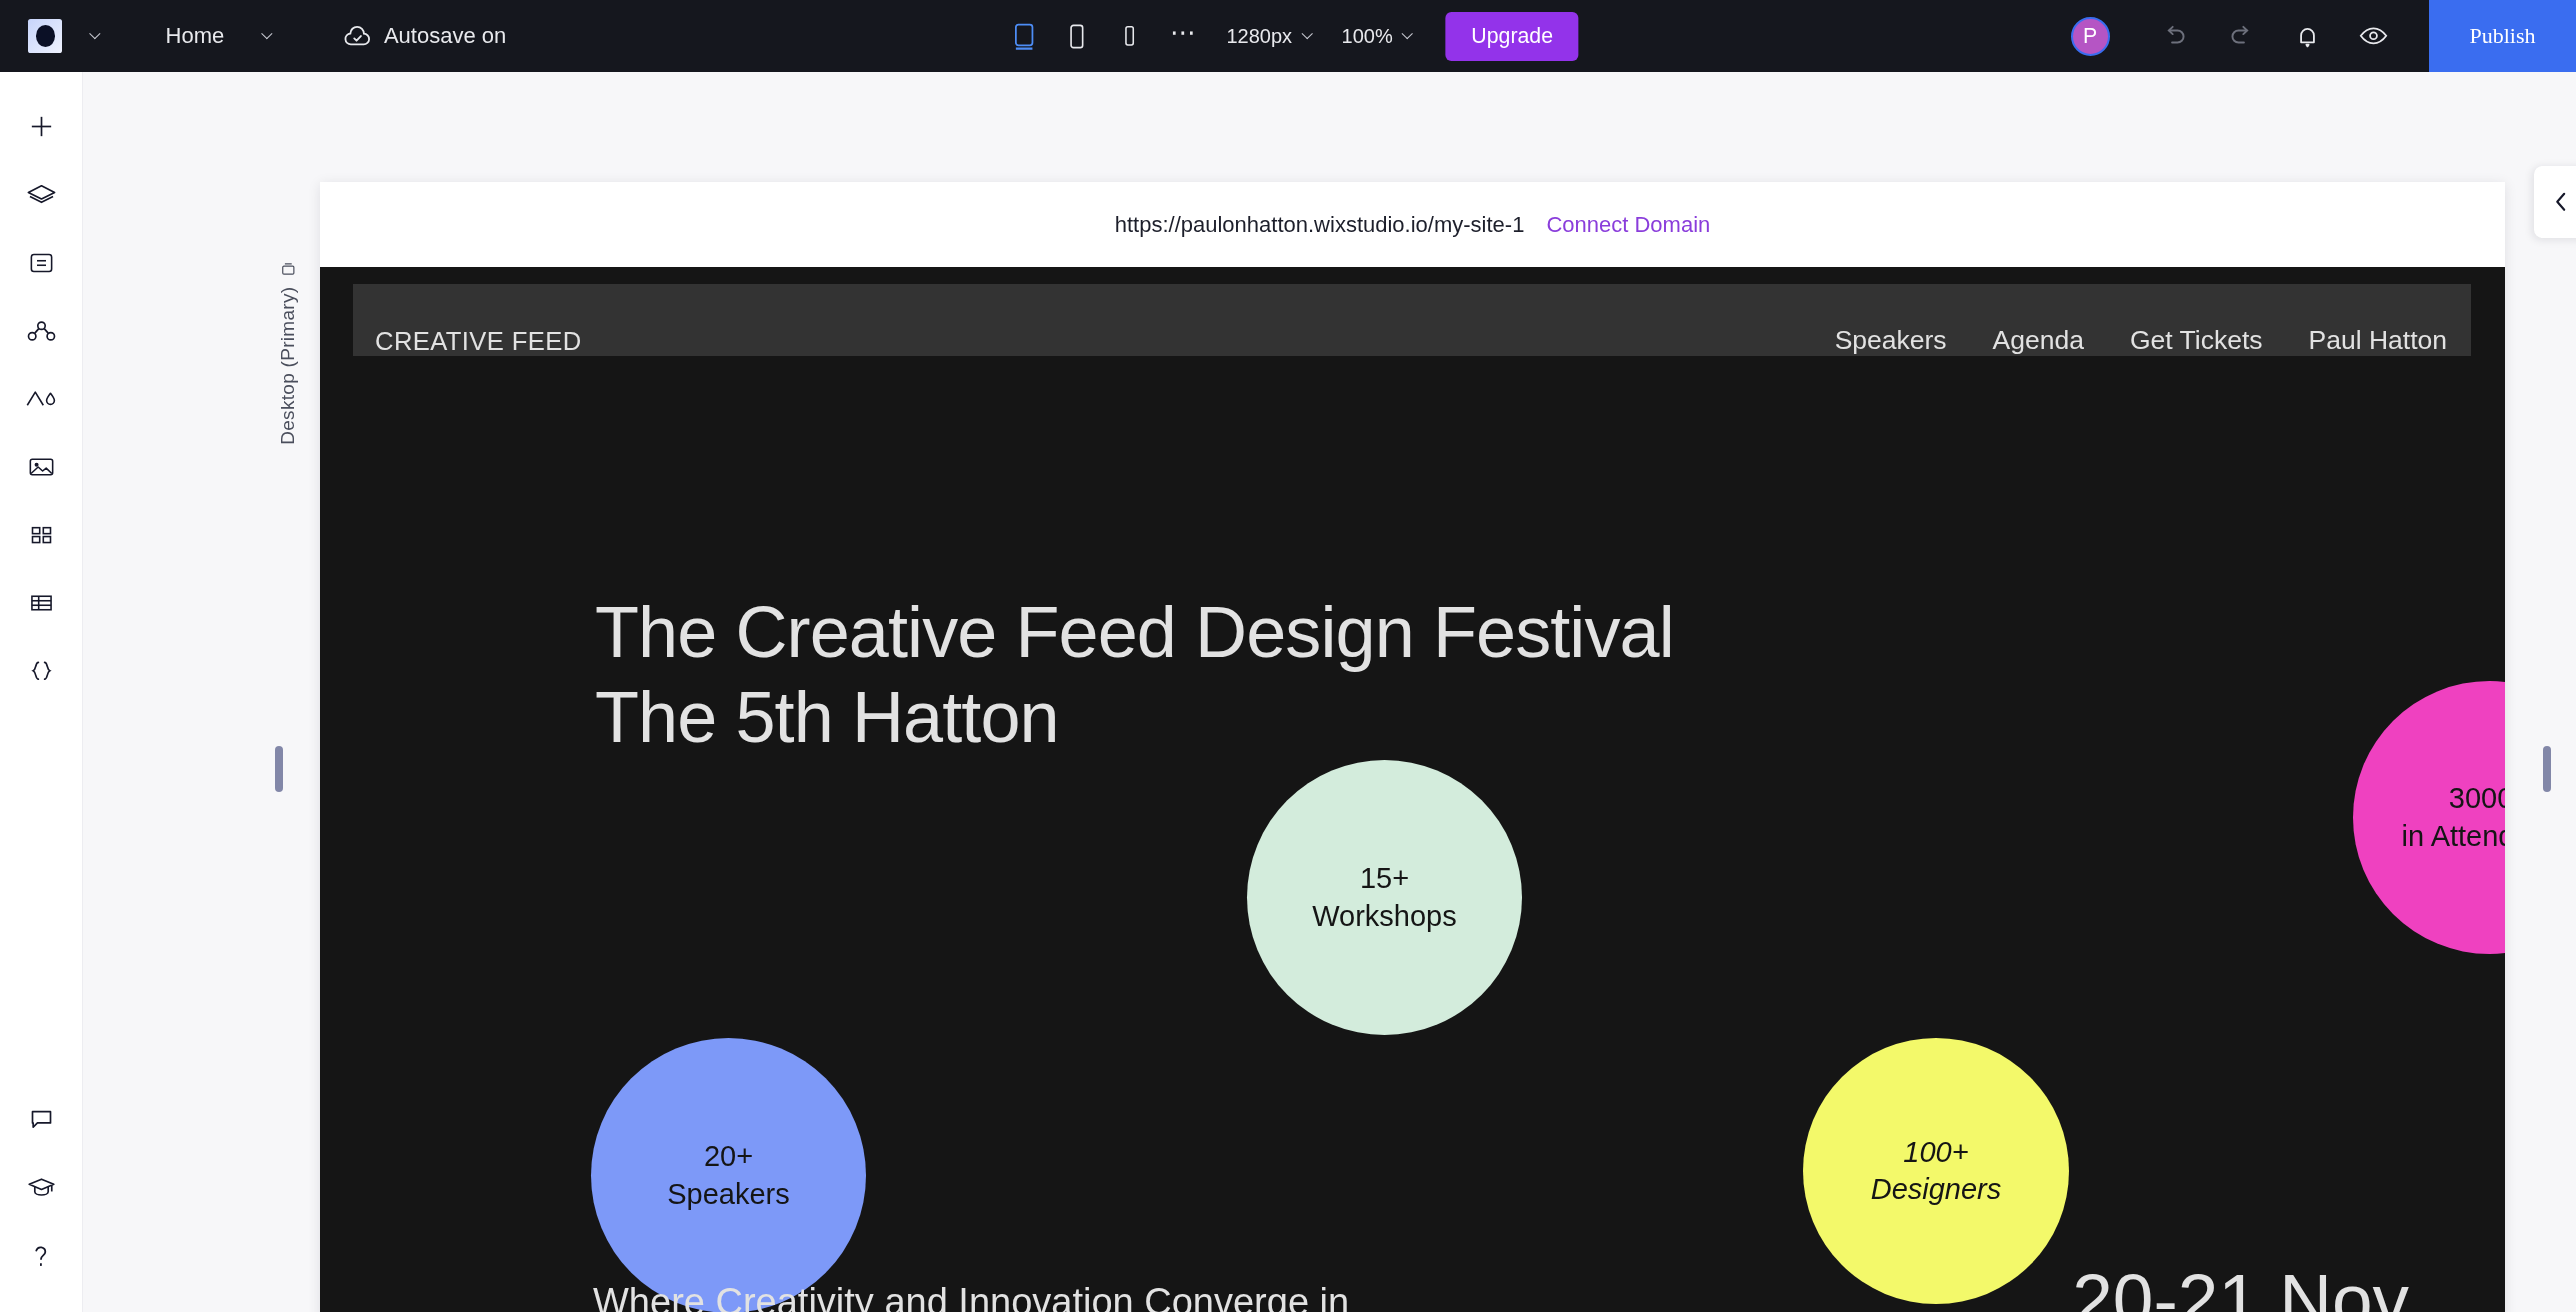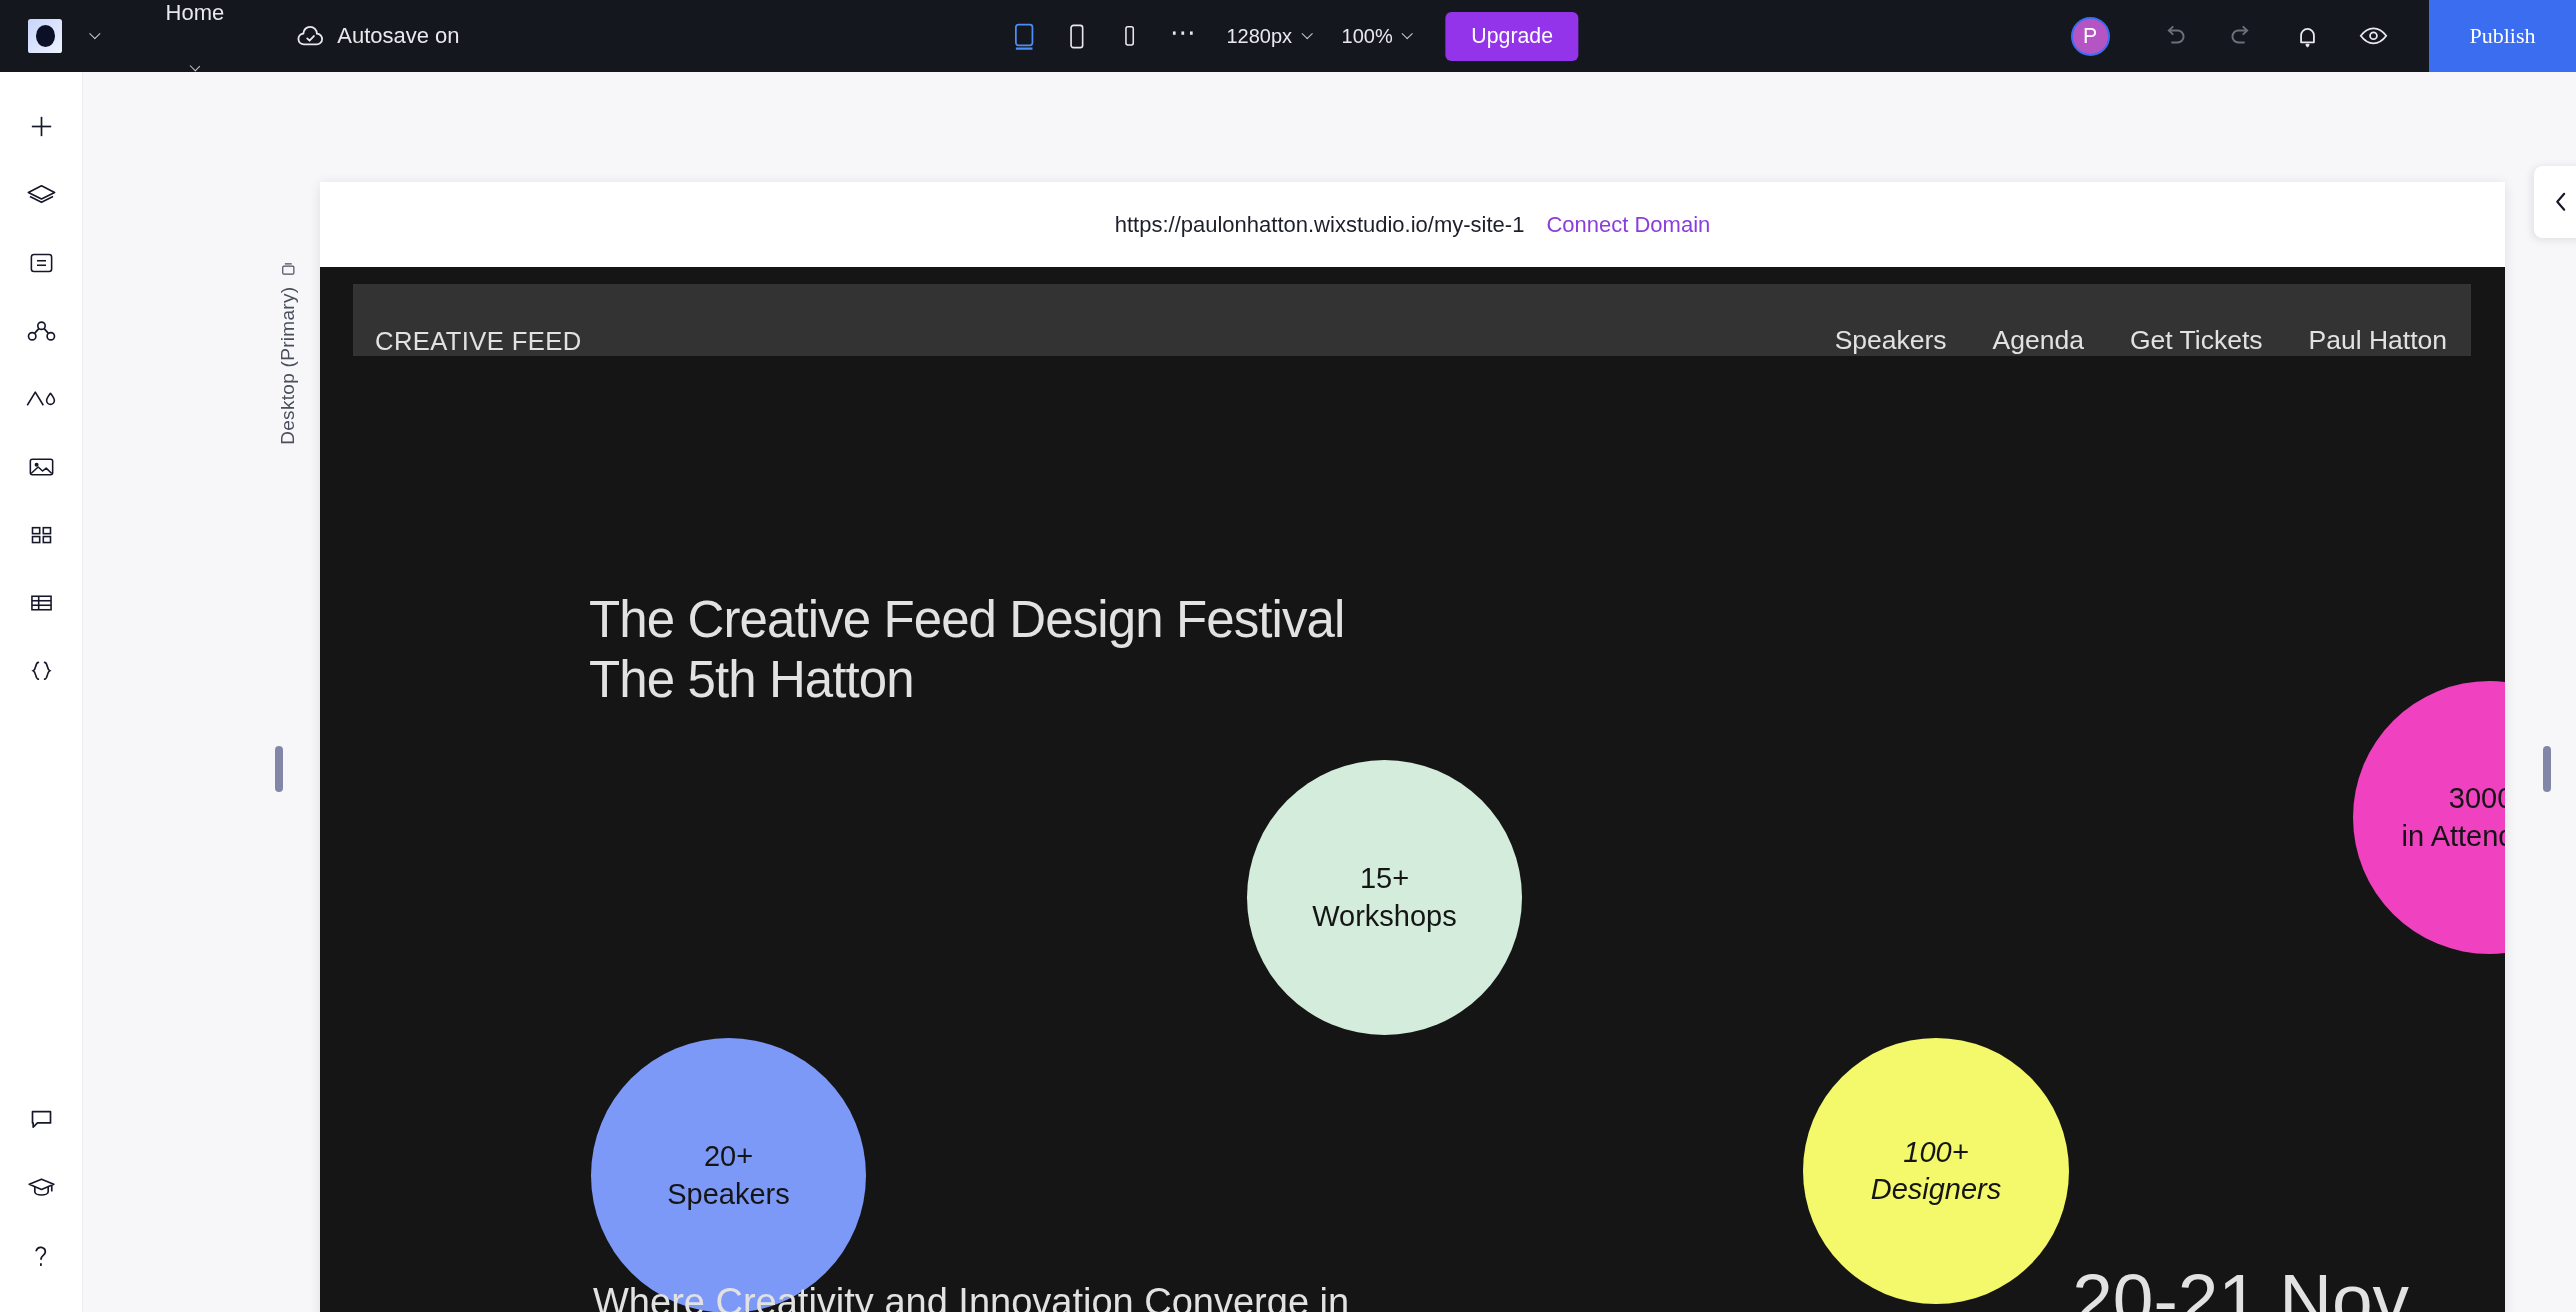--- a/index.html
+++ b/index.html
@@ -30,21 +30,21 @@
     display: inline-block; width: 9.4px; height: 9.4px;
     border-right: 1.9px solid #c9cbd3; border-bottom: 1.9px solid #c9cbd3;
     transform: rotate(45deg) translate(-1.7px,-1.7px);
   }
   .chev-sm { width: 7.7px; height: 7.7px; border-width: 1.7px; }
   .tb-btn {
     display: flex; align-items: center; gap: 11px;
     color: #e8e9ed; font-size: 22px; height: 100%;
     padding: 0 8.5px; cursor: pointer;
   }
-  .home-btn { margin-left: 48px; gap: 39px; flex-direction: column; }
+  .home-btn { margin-left: 48px; gap: 39px; }
   .autosave { margin-left: 55px; gap: 12px; }
   .cloud-ico { width: 29px; height: 29px; }
 
   .tb-center {
     position: absolute; left: 50%; transform: translateX(-50%);
     display: flex; align-items: center; gap: 0;
   }
   .dev-ico {
     width: 53px; height: 44px; display: flex;
     align-items: center; justify-content: center; cursor: pointer;
@@ -144,22 +144,22 @@
     color: #e2e2e2; font-size: 25.6px; letter-spacing: 0.4px;
     margin-left: 22px;
   }
   .navlinks { margin-left: auto; display: flex; align-items: center; gap: 0; }
   .navlink {
     color: #e2e2e2; font-size: 26.5px; padding: 0 23px; cursor: pointer;
   }
   .navlink:last-child { padding-right: 24px; }
 
   .hero-h1 {
-    position: absolute; left: 269px; top: 323px;
-    font-size: 51px; line-height: 1.18; color: #e2e2e2;
+    position: absolute; left: 275px; top: 323px;
+    font-size: 72px; line-height: 1.18; color: #e2e2e2;
     font-weight: 400; letter-spacing: -0.9px;
     z-index: 2;
   }
 
   .bubble {
     position: absolute; border-radius: 50%;
     display: flex; flex-direction: column;
     align-items: center; justify-content: center;
     color: #151515; font-size: 29px; line-height: 1.28;
     text-align: center; z-index: 3;

